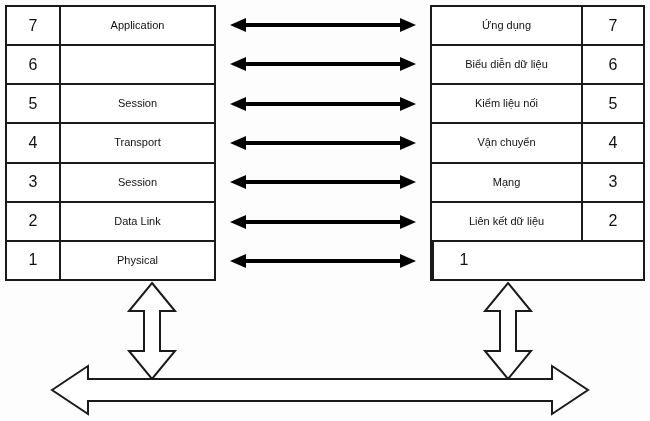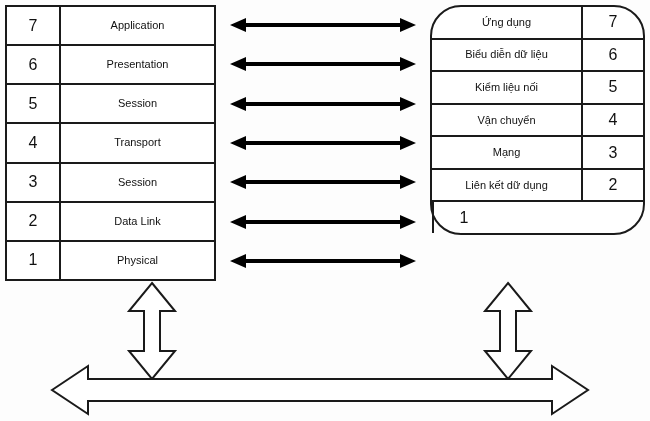--- a/index.html
+++ b/index.html
@@ -20,21 +20,21 @@
   .stack {
     position: absolute;
     top: 5px;
     display: flex;
     flex-direction: column;
     border: 2px solid #1a1a1a;
     box-sizing: border-box;
     background: #ffffff;
   }
   #stack-left  { left: 5px;  width: 211px; height: 276px; }
-  #stack-right { left: 430px; width: 215px; height: 230px; border-radius: 31px; }
+  #stack-right { left: 430px; width: 215px; height: 276px; }
 
   .stack-row {
     display: flex;
     flex: 1 1 0;
     border-bottom: 2px solid #1a1a1a;
     box-sizing: border-box;
   }
   .stack-row:last-child { border-bottom: none; }
 
   .cell-num, .cell-label {
@@ -97,21 +97,20 @@
 
   <div class="stack" id="stack-left">
 
     <div class="stack-row">
       <div class="cell-num">7</div>
       <div class="cell-label">Application</div>
     </div>
 
     <div class="stack-row">
       <div class="cell-num">6</div>
-      <div class="cell-label">Presentation</div>
     </div>
 
     <div class="stack-row">
       <div class="cell-num">5</div>
       <div class="cell-label">Session</div>
     </div>
 
     <div class="stack-row">
       <div class="cell-num">4</div>
       <div class="cell-label">Transport</div>
@@ -201,21 +200,21 @@
       <div class="cell-label">Vận chuyển</div>
       <div class="cell-num">4</div>
     </div>
 
     <div class="stack-row">
       <div class="cell-label">Mạng</div>
       <div class="cell-num">3</div>
     </div>
 
     <div class="stack-row">
-      <div class="cell-label">Liên kết dữ dụng</div>
+      <div class="cell-label">Liên kết dữ liệu</div>
       <div class="cell-num">2</div>
     </div>
 
     <div class="stack-row">
       <div class="cell-num">1</div>
     </div>
 
   </div>
 
   <div class="hollow-arrow" id="vert-arrow-left">

